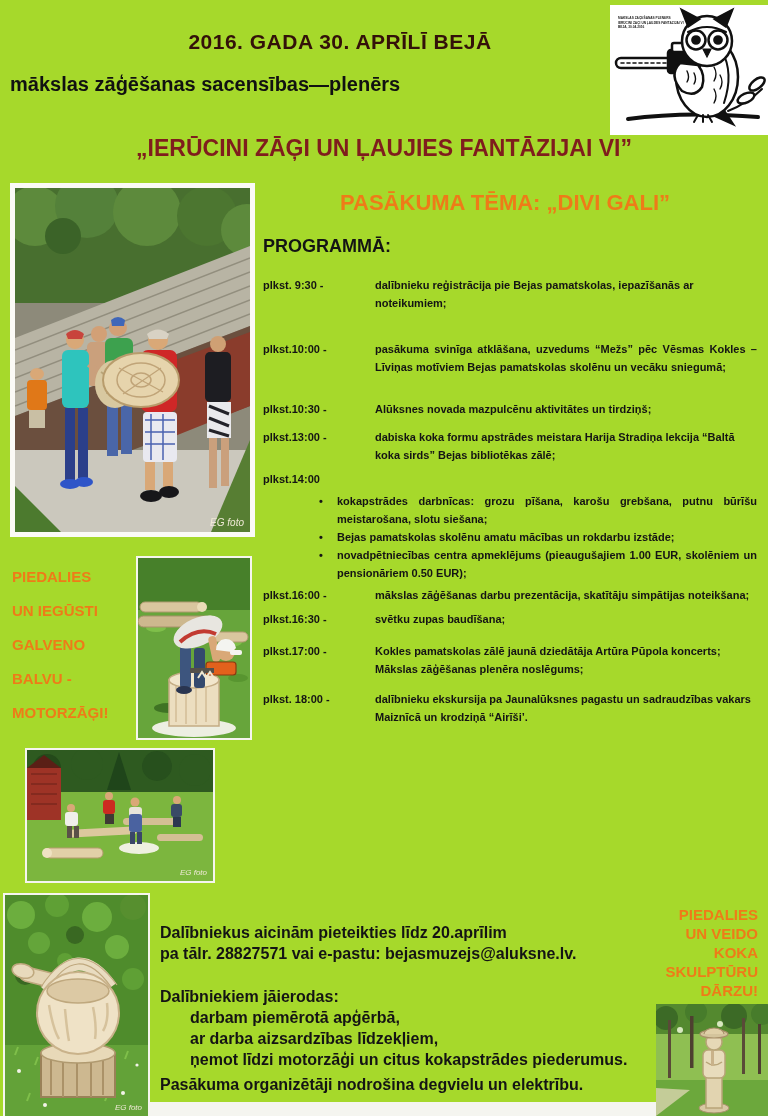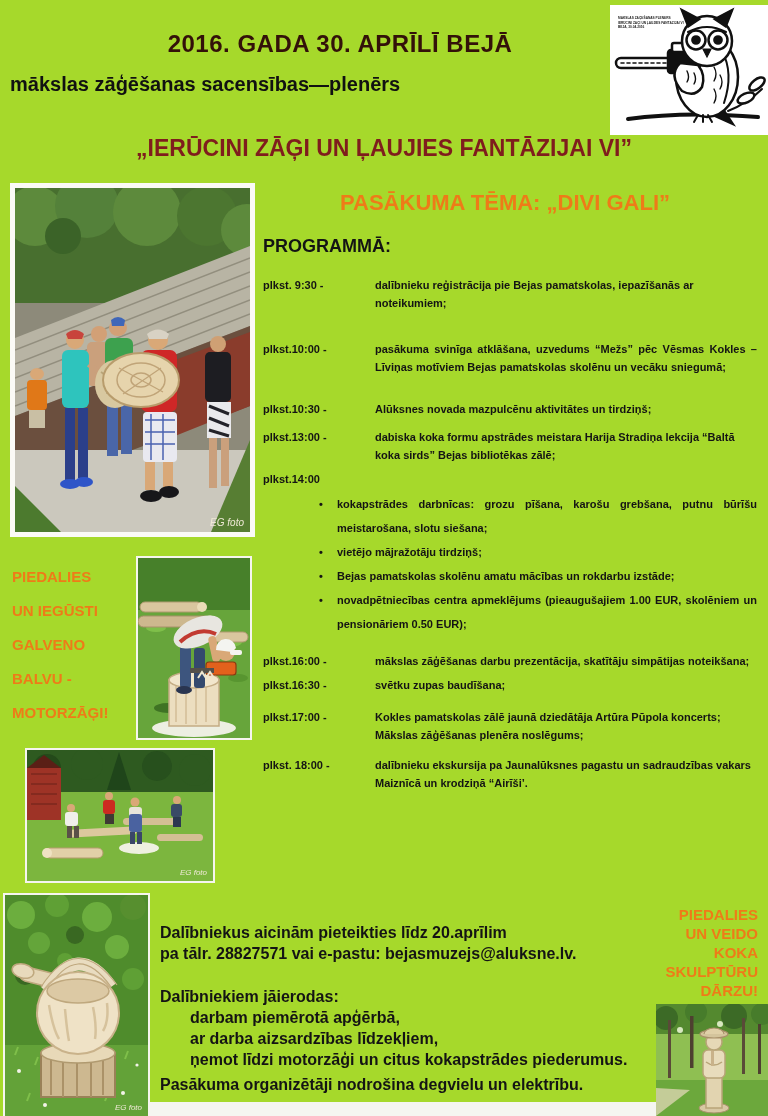--- a/index.html
+++ b/index.html
@@ -3,38 +3,38 @@
 <meta charset="utf-8">
 <style>
   html,body{margin:0;padding:0}
   body{
     width:768px;height:1116px;position:relative;overflow:hidden;
     background:#a6d92b;
     font-family:"Liberation Sans",sans-serif;font-weight:bold;color:#141414;
   }
   .abs{position:absolute}
   
-  .title1{left:30px;top:30px;width:620px;text-align:center;font-size:24px;color:#331109;letter-spacing:.5px}
+  .title1{left:30px;top:30px;width:620px;text-align:center;font-size:21px;color:#331109;letter-spacing:.5px}
   .title2{left:10px;top:73px;width:640px;font-size:20px;color:#111}
   .title3{left:0;top:135px;width:768px;text-align:center;font-size:23px;color:#7f1d1d}
   .theme{left:260px;top:190px;width:490px;text-align:center;font-size:22px;color:#ee7b18}
   .prog-label{left:263px;top:236px;font-size:18px}
   
   .logo{left:610px;top:5px;width:158px;height:130px;background:#fff}
   .logo svg{display:block;width:100%;height:100%}
   
   .sched{left:263px;top:276px;width:494px;font-size:11px;line-height:18px}
   .srow{display:flex}
   .stime{width:112px;flex:0 0 112px}
   .stext{flex:1;max-width:385px}
   .stext.just{text-align:justify}
   .sr0{margin-bottom:28px}.sr1{margin-bottom:24px}.sr2{margin-bottom:10px}
   .sr3{margin-bottom:6px}.sr5{margin-bottom:6px}.sr6{margin-bottom:14px}
   .sr7{margin-bottom:12px}
-  ul.bullets{margin:4px 0 16px 52px;padding:0;list-style:none;line-height:24px}
+  ul.bullets{margin:4px 0 4px 52px;padding:0;list-style:none;line-height:18px}
   ul.bullets li{position:relative;padding-left:22px;text-align:justify}
   ul.bullets li::before{content:"\2022";position:absolute;left:4px}
   
   .promo-left{left:12px;top:568px;font-size:15px;color:#ee7b18}
   .promo-left div{margin-bottom:17px}
   .promo-right{right:10px;top:905px;width:110px;text-align:right;font-size:15px;color:#ee7b18;line-height:19px}
   
   .footer{left:160px;top:922px;width:505px;font-size:16px;line-height:21px}
   .footer .reqs{margin:22px 0 0 0}
   .footer .req{margin-left:30px}
@@ -110,21 +110,20 @@
   </div>
   <div class="srow sr3">
     <div class="stime">plkst.13:00 -</div>
     <div class="stext">dabiska koka formu apstrādes meistara Harija Stradiņa lekcija “Baltā koka sirds” Bejas bibliotēkas zālē;</div>
   </div>
   <div class="srow">
     <div class="stime">plkst.14:00</div>
   </div>
   <ul class="bullets">
     <li>kokapstrādes darbnīcas: grozu pīšana, karošu grebšana, putnu būrīšu meistarošana, slotu siešana;</li>
-    <li>vietējo mājražotāju tirdziņš;</li>
     <li>Bejas pamatskolas skolēnu amatu mācības un rokdarbu izstāde;</li>
     <li>novadpētniecības centra apmeklējums (pieaugušajiem 1.00 EUR, skolēniem un pensionāriem 0.50 EUR);</li>
   </ul>
   <div class="srow sr5">
     <div class="stime">plkst.16:00 -</div>
     <div class="stext">mākslas zāģēšanas darbu prezentācija, skatītāju simpātijas noteikšana;</div>
   </div>
   <div class="srow sr6">
     <div class="stime">plkst.16:30 -</div>
     <div class="stext">svētku zupas baudīšana;</div>

